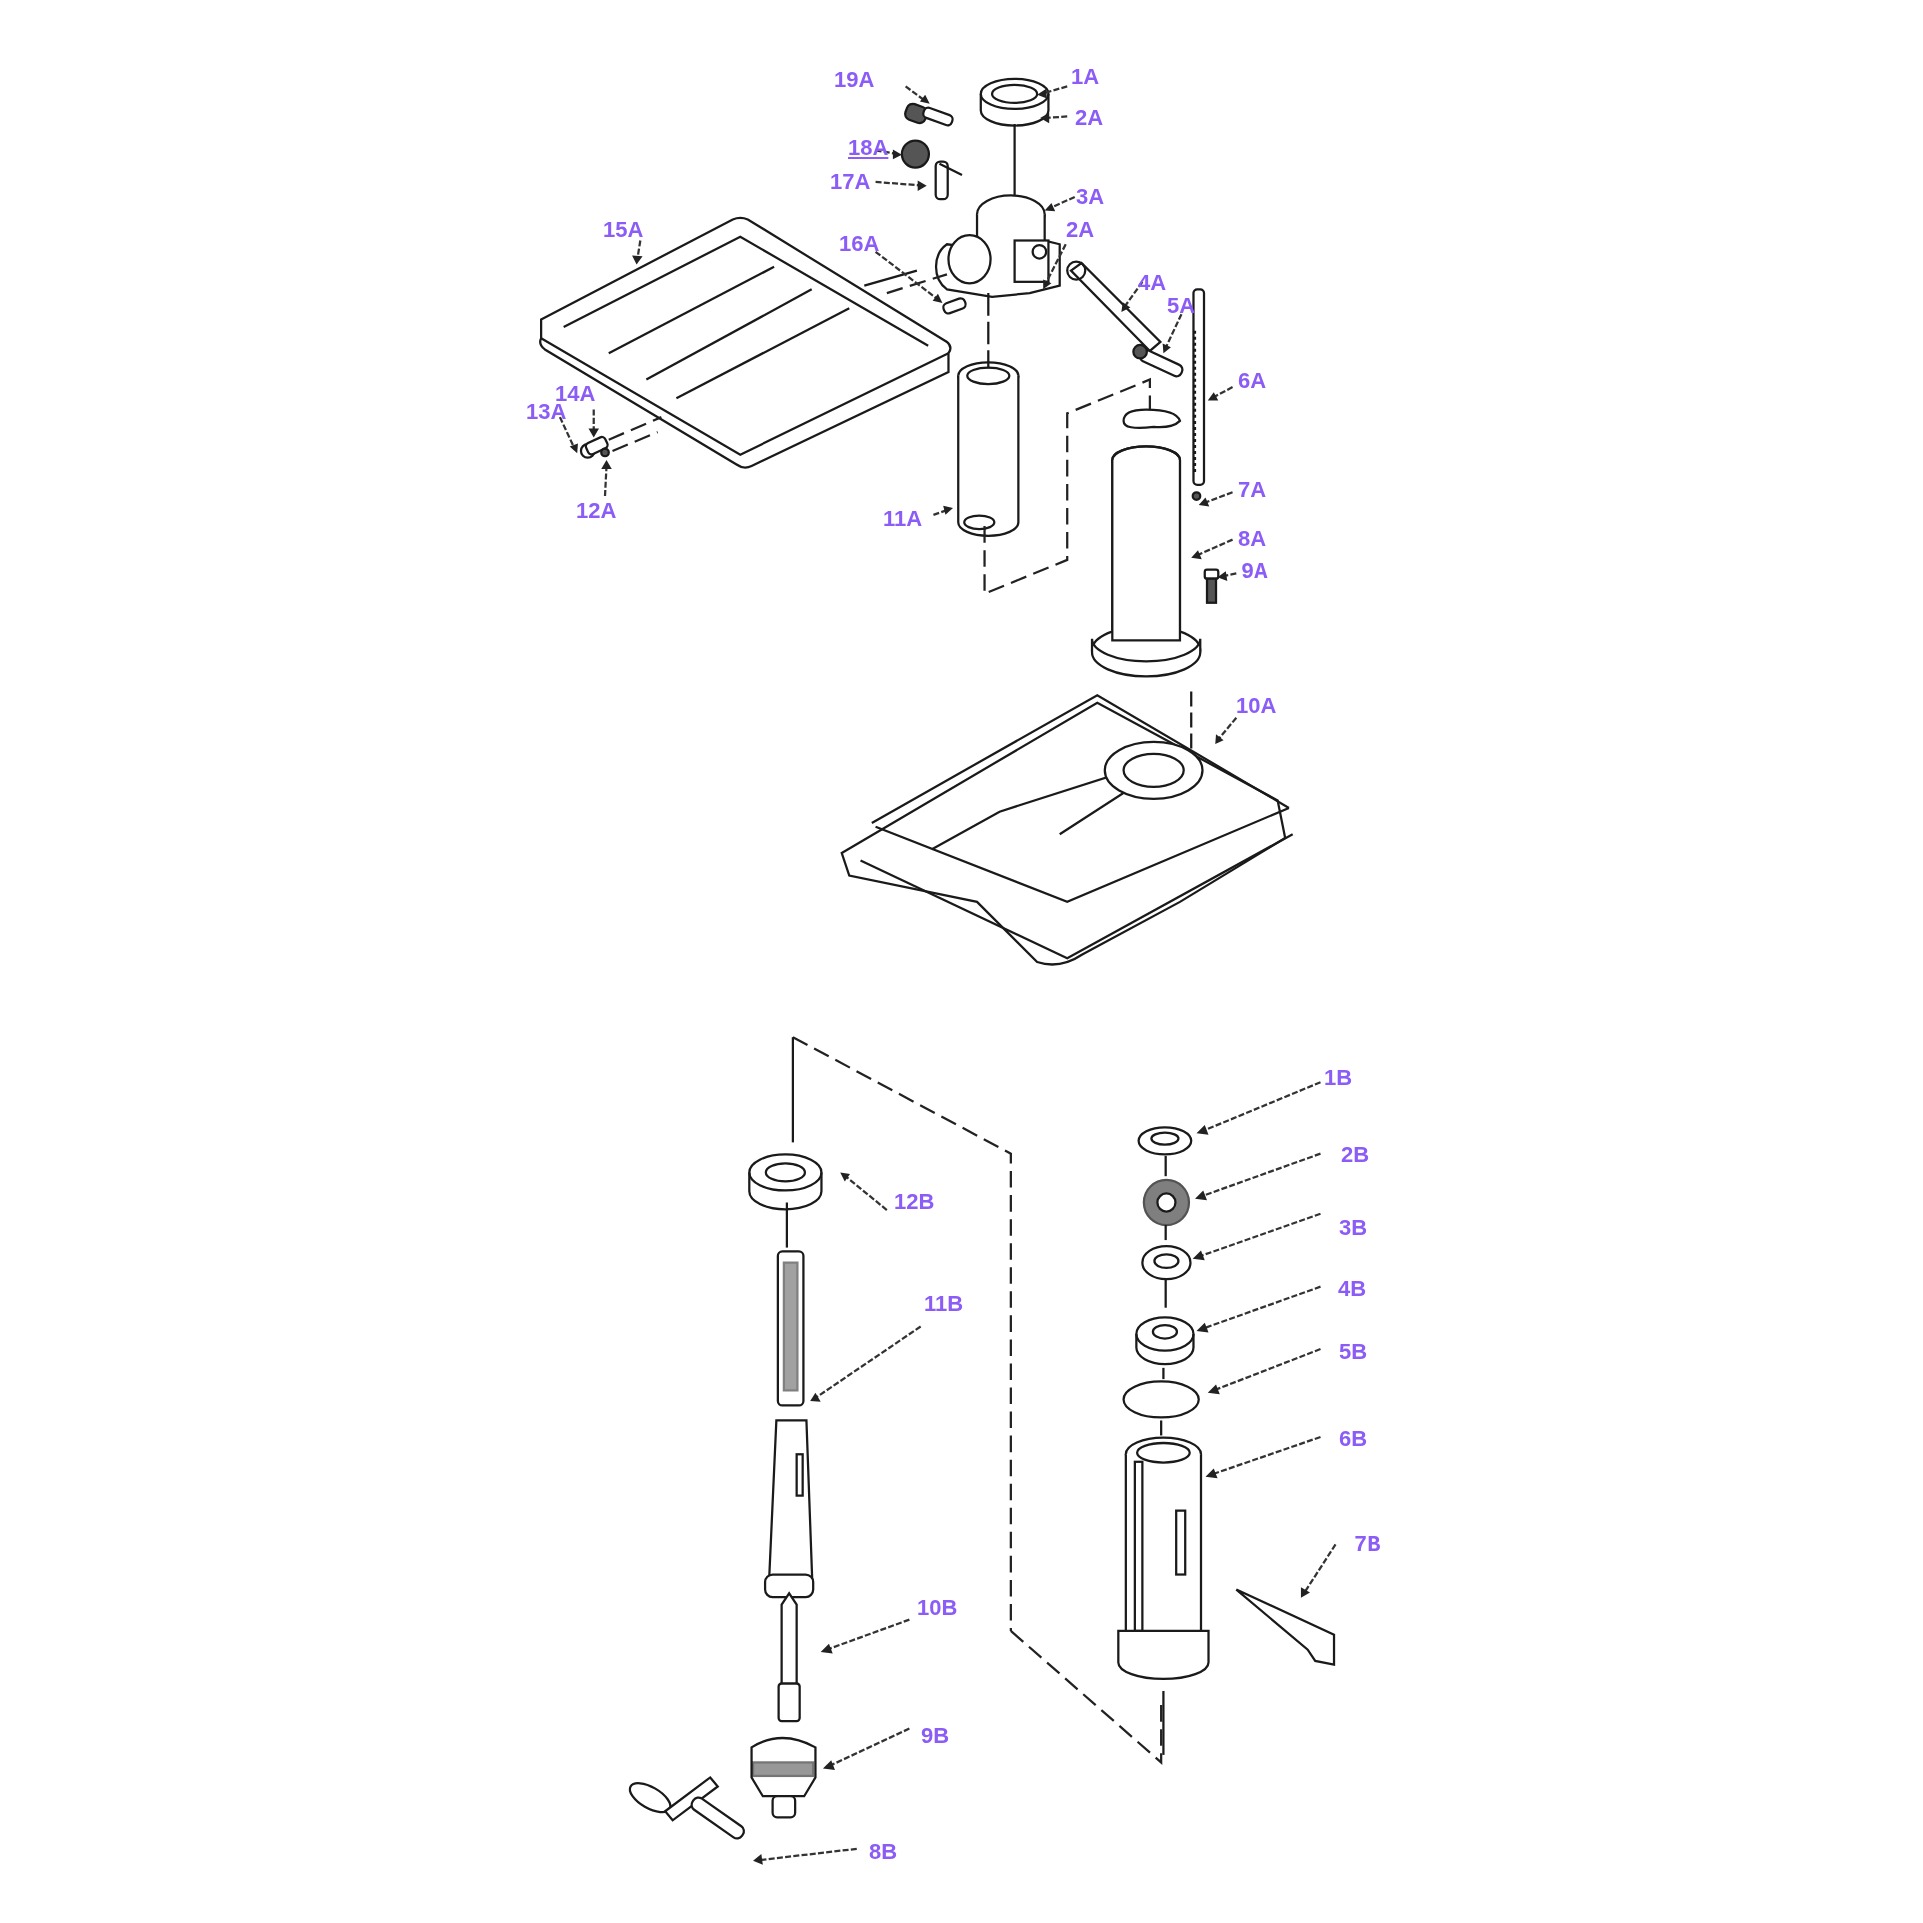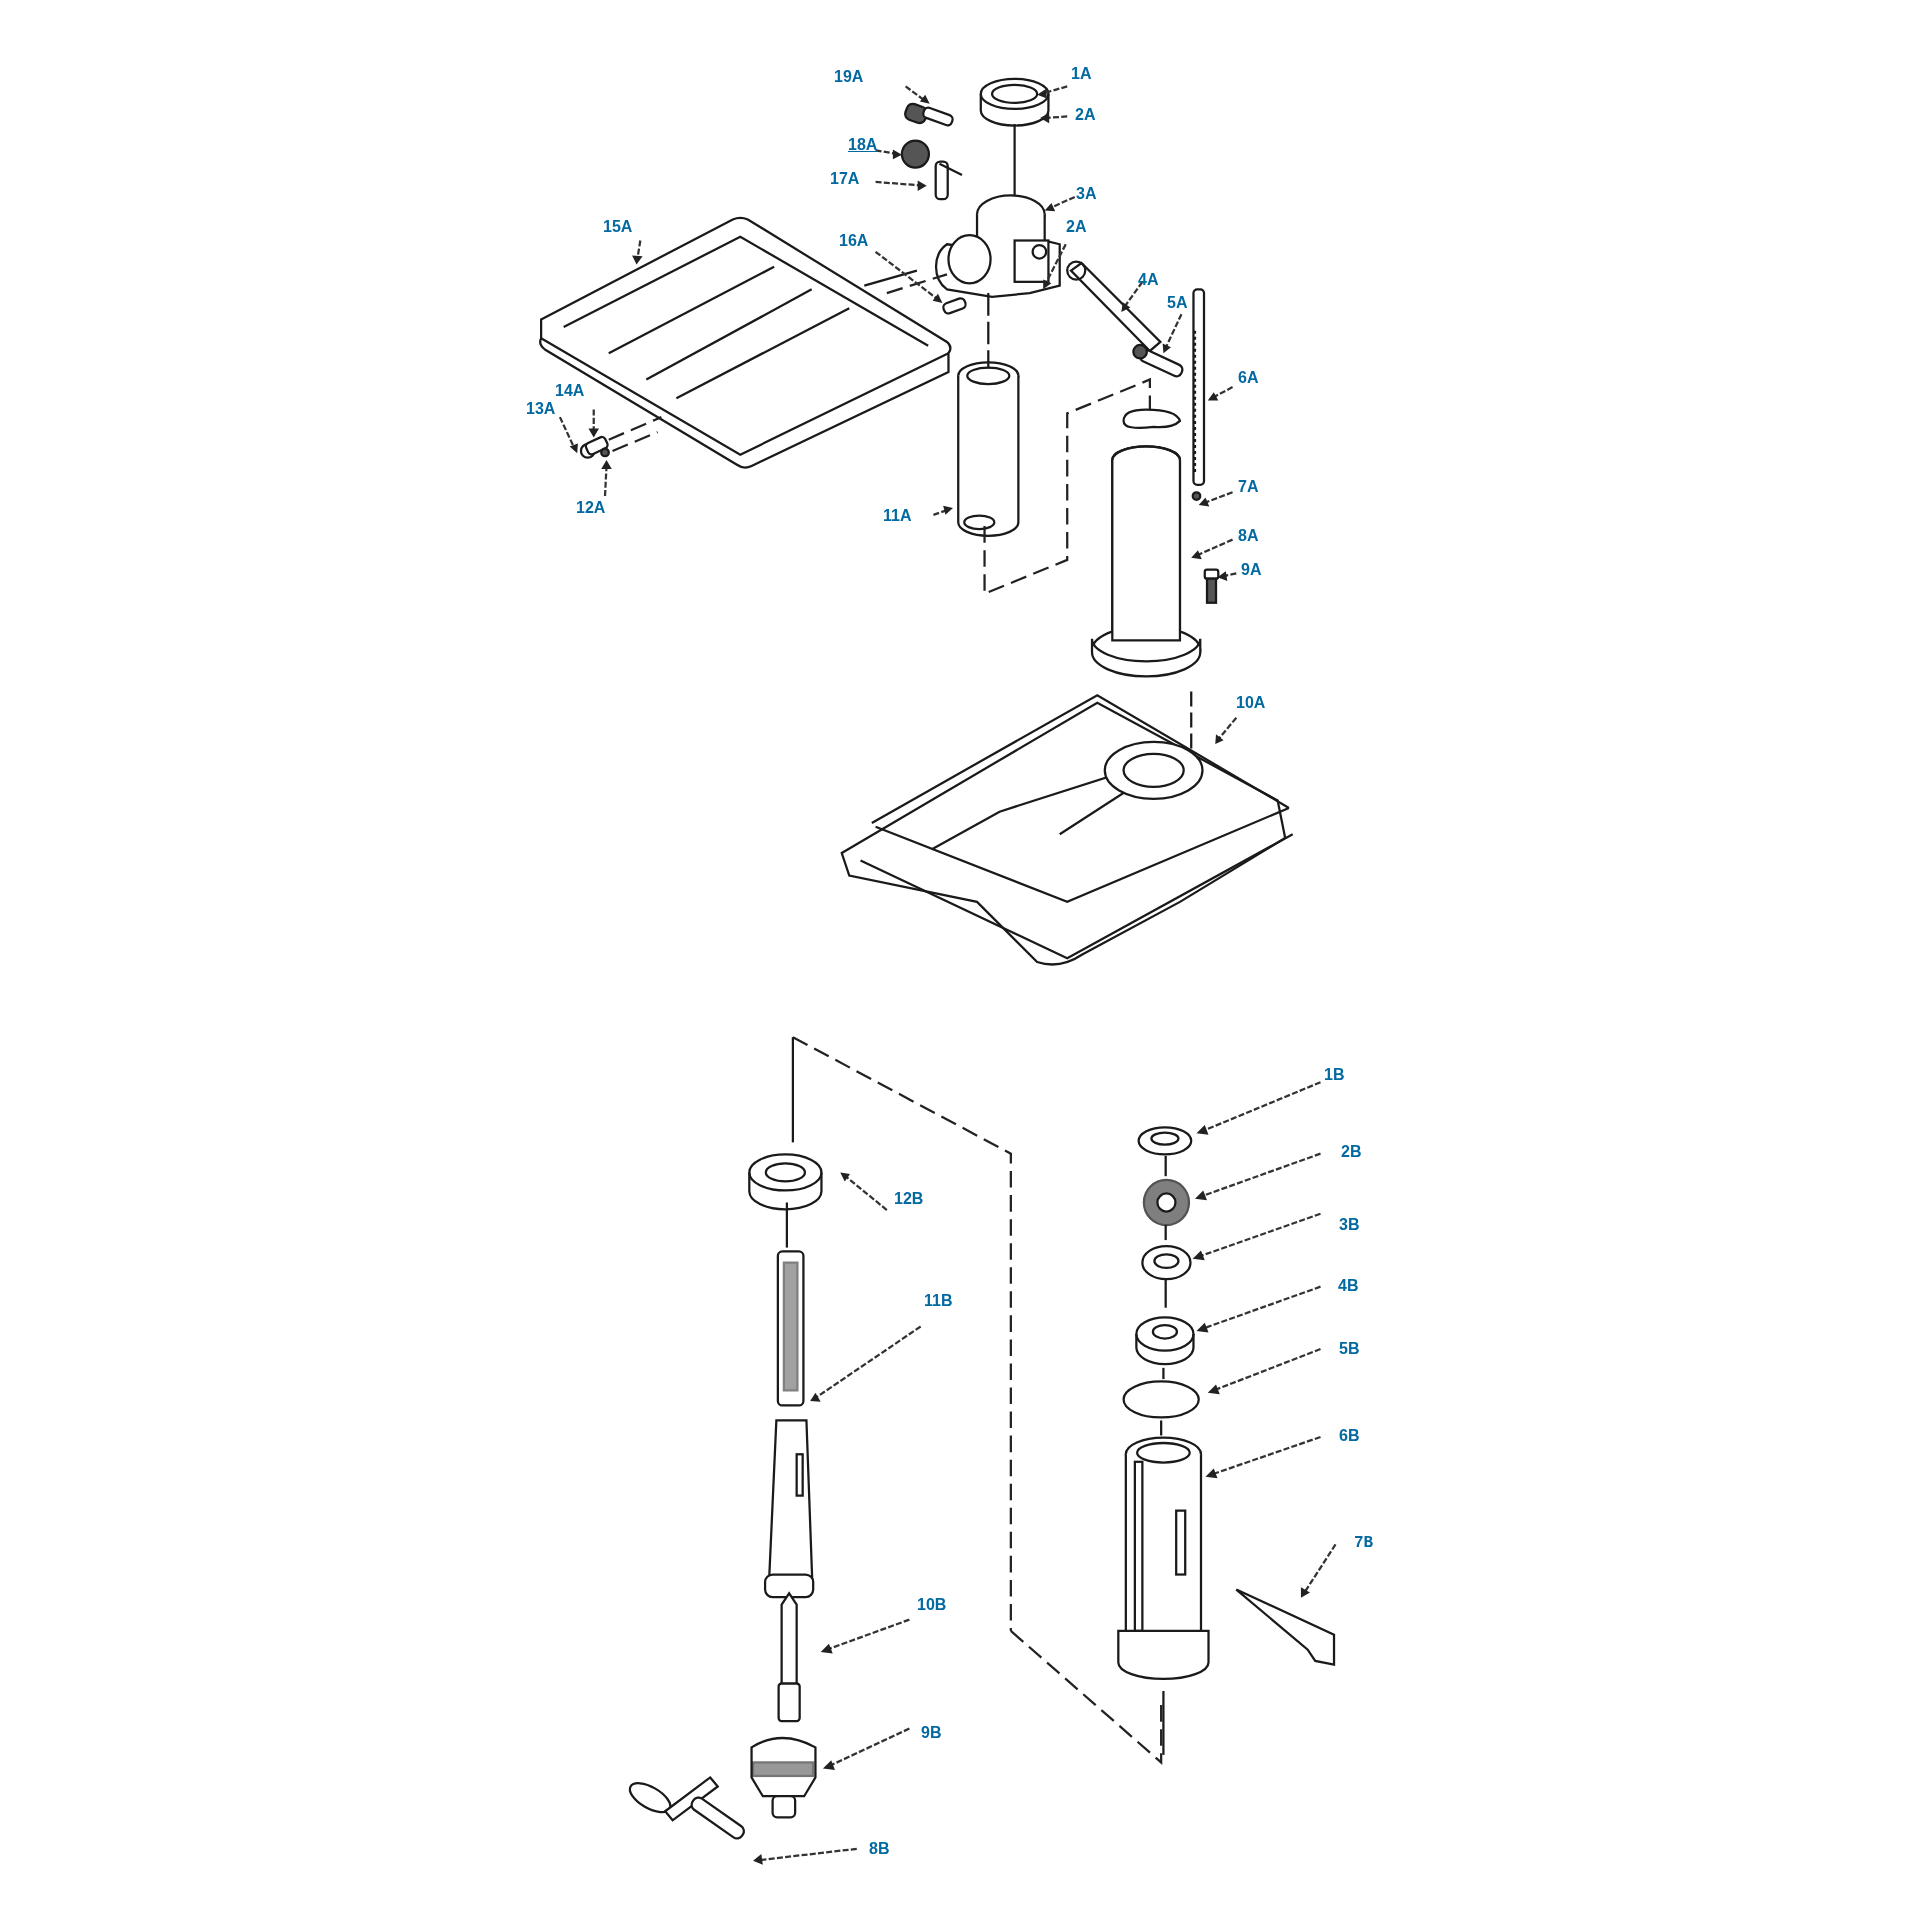--- a/index.html
+++ b/index.html
@@ -1,19 +1,19 @@
 <!DOCTYPE html>
 <html style="font-size:12px"><head>
 <meta charset="utf-8">
 <style>
   html, body { margin:0; padding:0; background:#ffffff; }
   body { width:1924px; height:1924px; position:relative; overflow:hidden;
          font-family:"Liberation Sans", sans-serif; }
   #diagram { position:absolute; left:0; top:0; width:1924px; height:1924px; }
-  .lbl { position:absolute; font-weight:bold; font-size:16px; color:#0369a1; line-height:1; white-space:nowrap; }
+  .lbl { position:absolute; font-weight:bold; font-size:22px; color:#8b5cf6; line-height:1; white-space:nowrap; }
   svg .p { fill:#fff; stroke:#1a1a1a; stroke-width:3; }
   svg .pd { fill:#555; stroke:#1a1a1a; stroke-width:3; }
   svg .ln { fill:none; stroke:#1a1a1a; stroke-width:3; }
   svg .dash { fill:none; stroke:#222; stroke-width:3; stroke-dasharray:22 10; }
   svg .ar { fill:none; stroke:#333; stroke-width:3; stroke-dasharray:8 3; }
   svg .ah { fill:#222; }
 </style>
 </head>
 <body>
 
@@ -273,21 +273,21 @@
 <span class="lbl" style="left:839px;top:233px;">16A</span>
 <span class="lbl" style="left:1138px;top:272px;">4A</span>
 <span class="lbl" style="left:1167px;top:295px;text-align:center;">5A</span>
 <span class="lbl" style="left:1238px;top:370px;">6A</span>
 <span class="lbl" style="left:555px;top:383px;">14A</span>
 <span class="lbl" style="left:526px;top:401px;">13A</span>
 <span class="lbl" style="left:576px;top:500px;">12A</span>
 <span class="lbl" style="left:883px;top:508px;">11A</span>
 <span class="lbl" style="left:1238px;top:479px;">7A</span>
 <span class="lbl" style="left:1238px;top:528px;">8A</span>
-<span class="lbl" style="left:1241px;top:562px;">9A</span>
+<span class="lbl" style="left:1241px;top:562px;font-family:Liberation Mono, monospace;">9A</span>
 <span class="lbl" style="left:1236px;top:695px;">10A</span>
 
 
 <span class="lbl" style="left:1324px;top:1067px;">1B</span>
 <span class="lbl" style="left:1341px;top:1144px;">2B</span>
 <span class="lbl" style="left:1339px;top:1217px;">3B</span>
 <span class="lbl" style="left:1338px;top:1278px;">4B</span>
 <span class="lbl" style="left:1339px;top:1341px;">5B</span>
 <span class="lbl" style="left:1339px;top:1428px;">6B</span>
 <span class="lbl" style="left:1354px;top:1535px;font-family:Liberation Mono, monospace;">7B</span>

